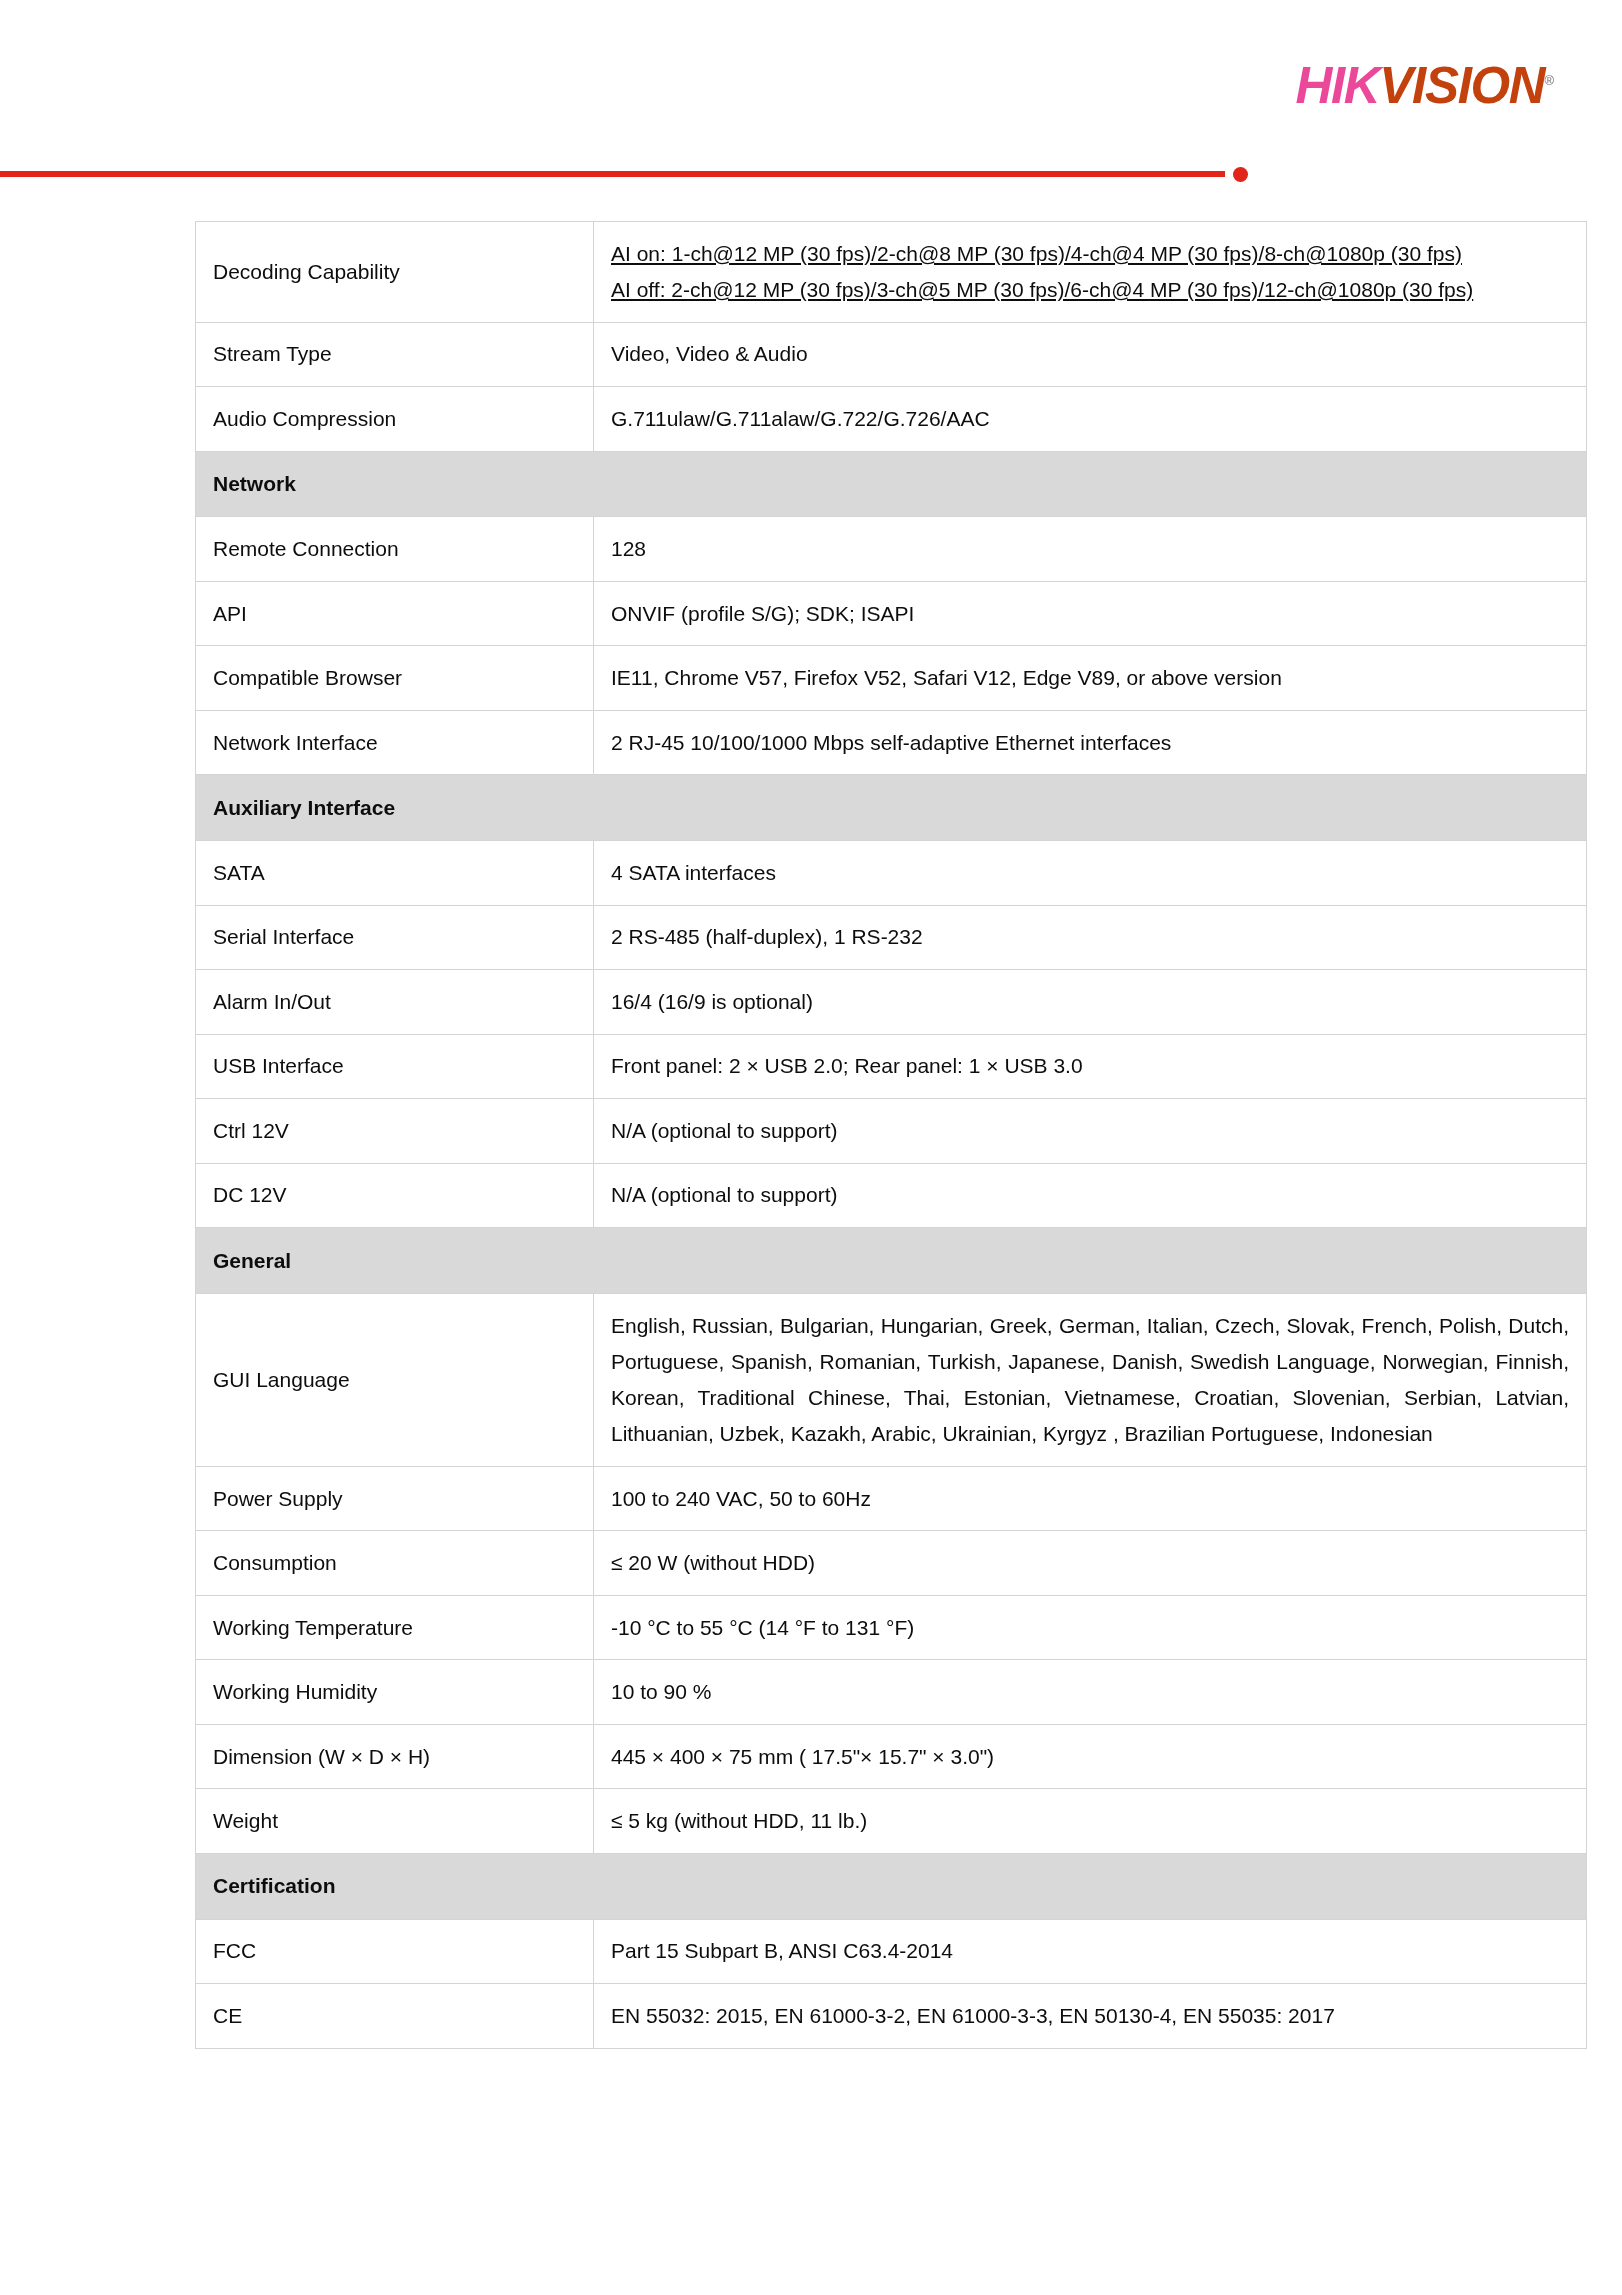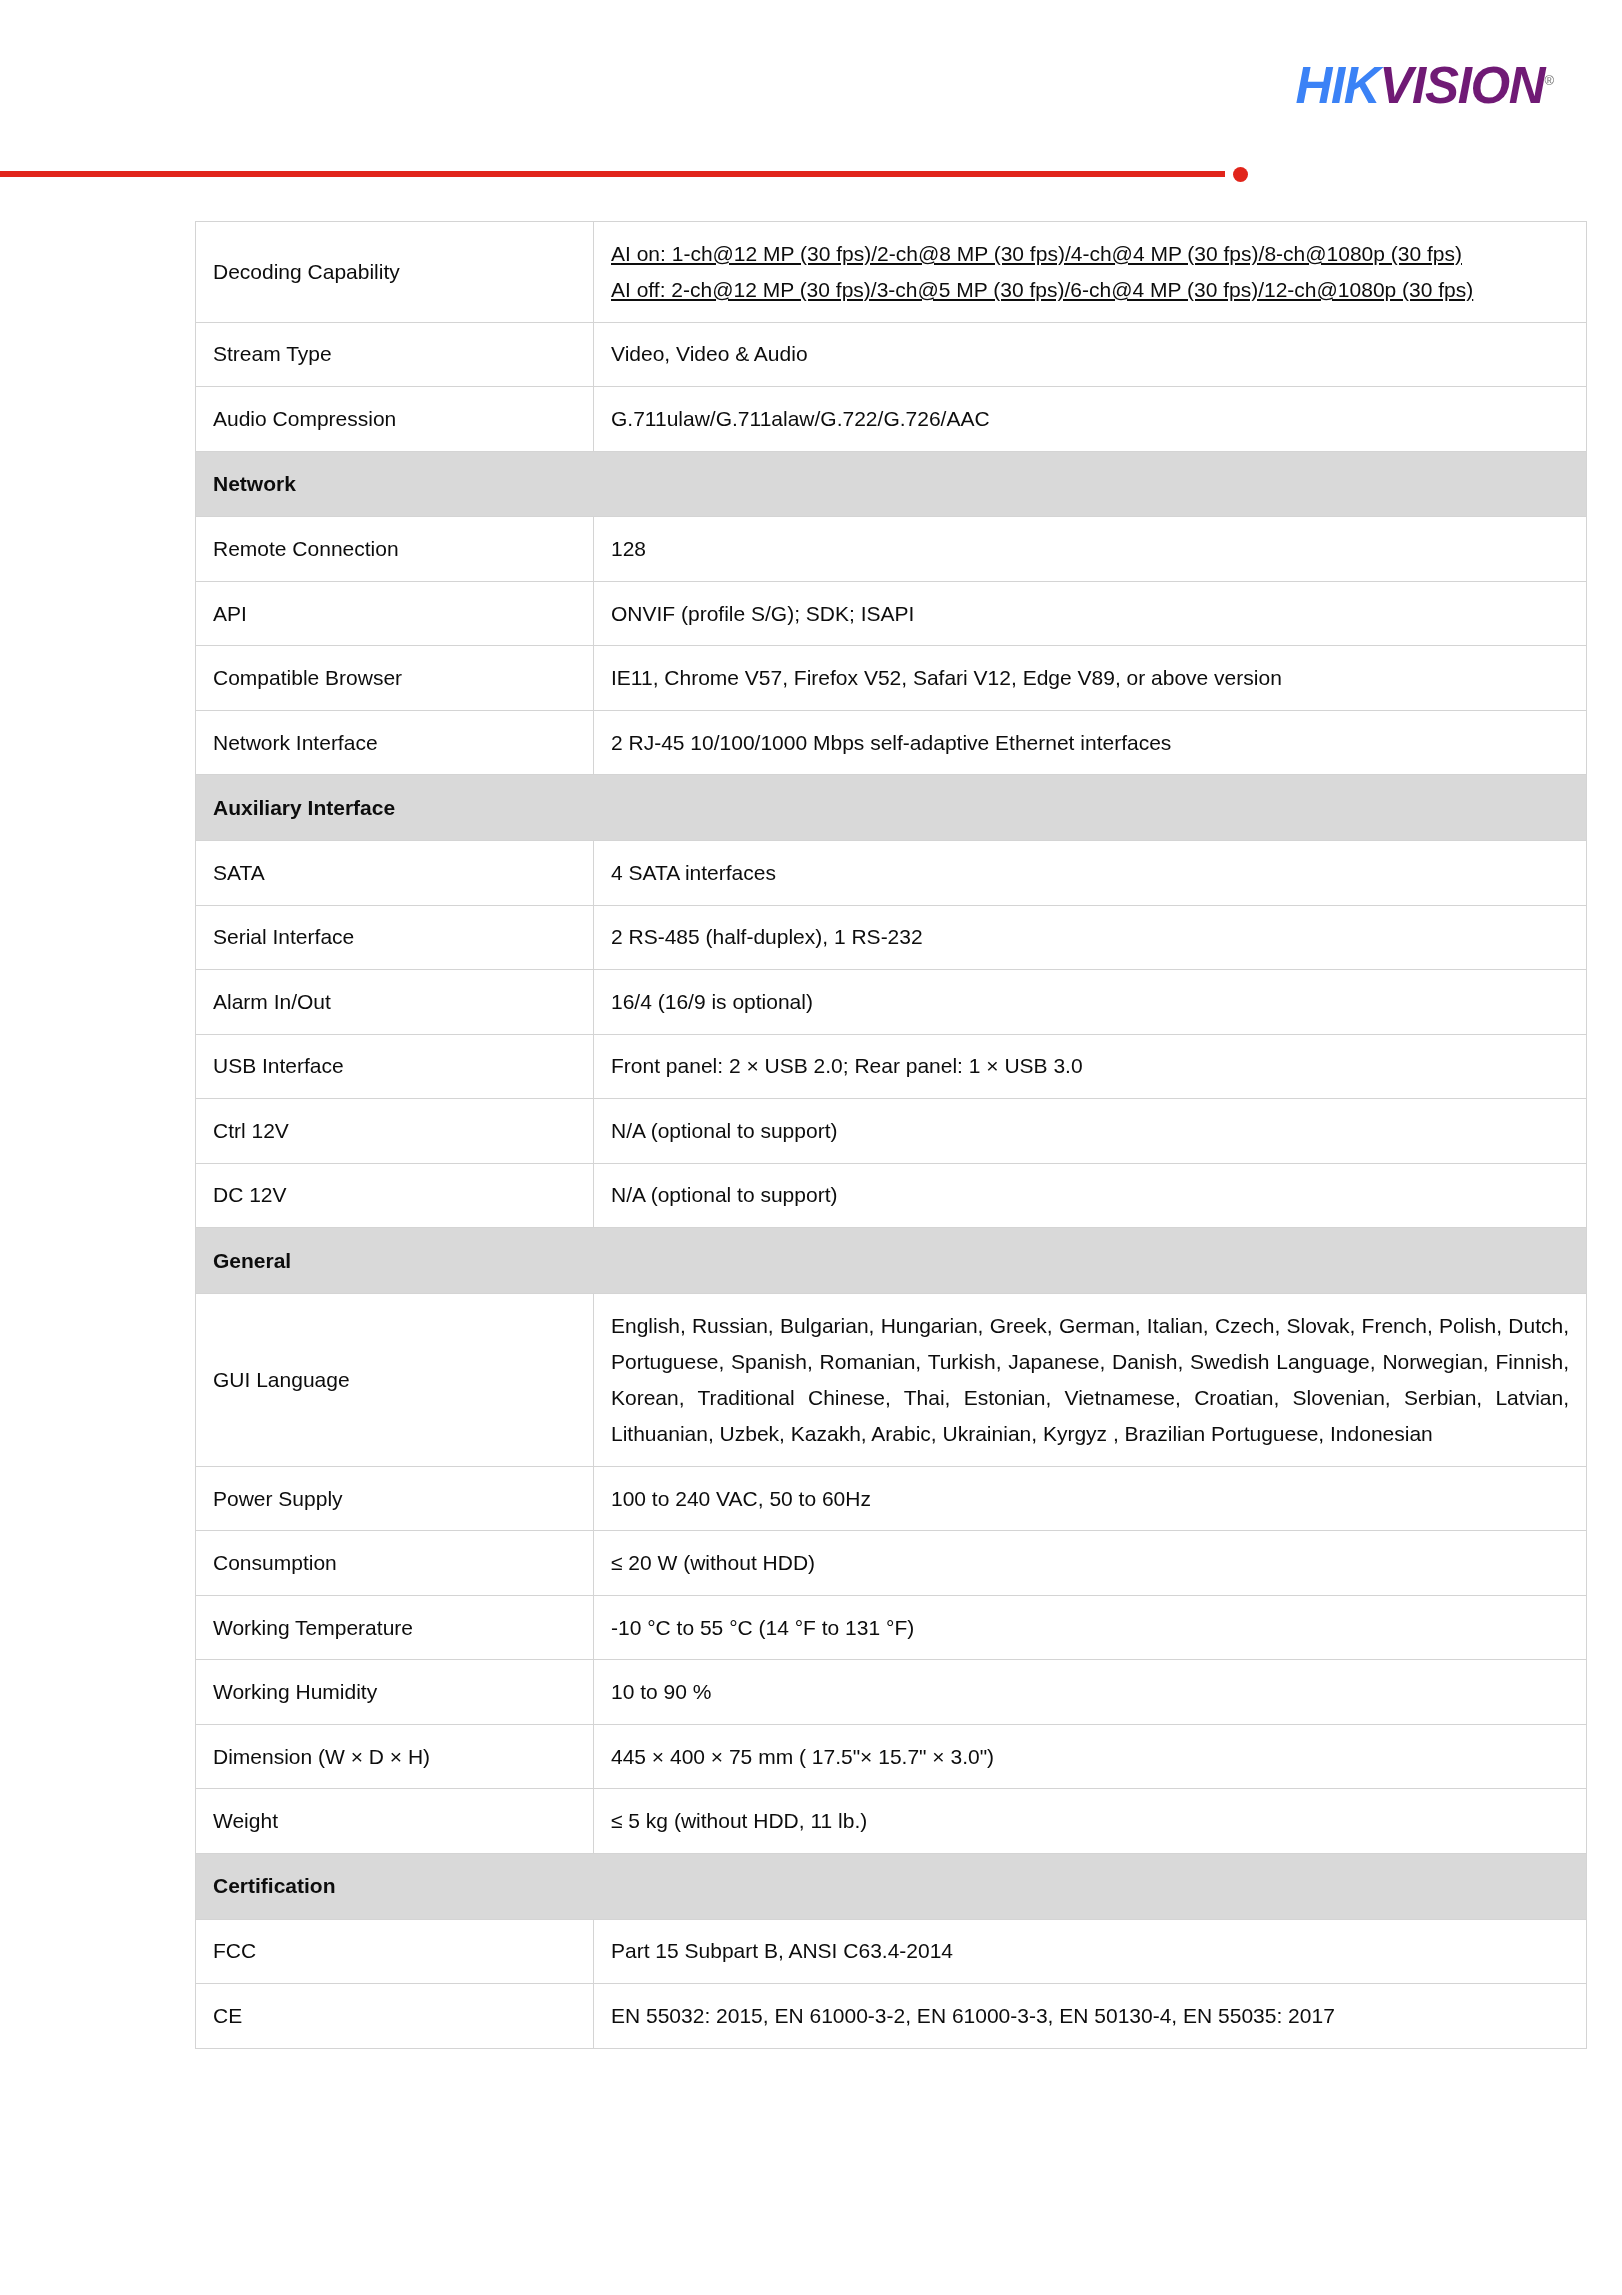--- a/index.html
+++ b/index.html
@@ -28,22 +28,22 @@
     position: absolute;
     right: 69px;
     top: 60px;
     font-size: 51px;
     font-weight: bold;
     font-style: italic;
     letter-spacing: -1.3px;
     white-space: nowrap;
     line-height: 1;
   }
-  .brand-hik { color: #3b82f6; }
-  .brand-vision { color: #701a75; }
+  .brand-hik { color: #ec4899; }
+  .brand-vision { color: #c2410c; }
   .brand-reg {
     color: #6E6E6E;
     font-size: 13px;
     font-style: normal;
     font-weight: normal;
     vertical-align: super;
     letter-spacing: 0;
   }
 
   .header-rule {

